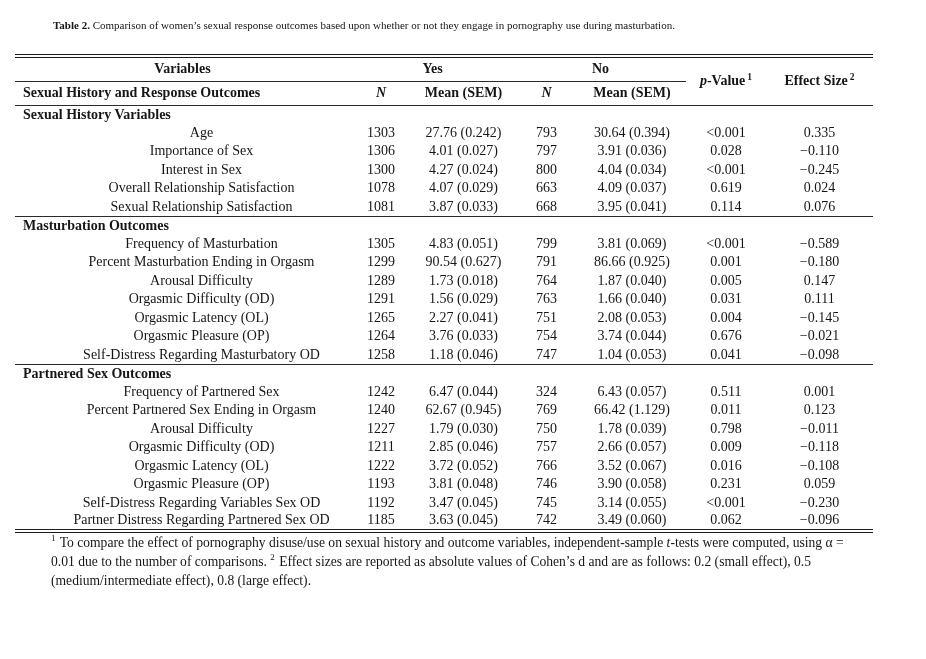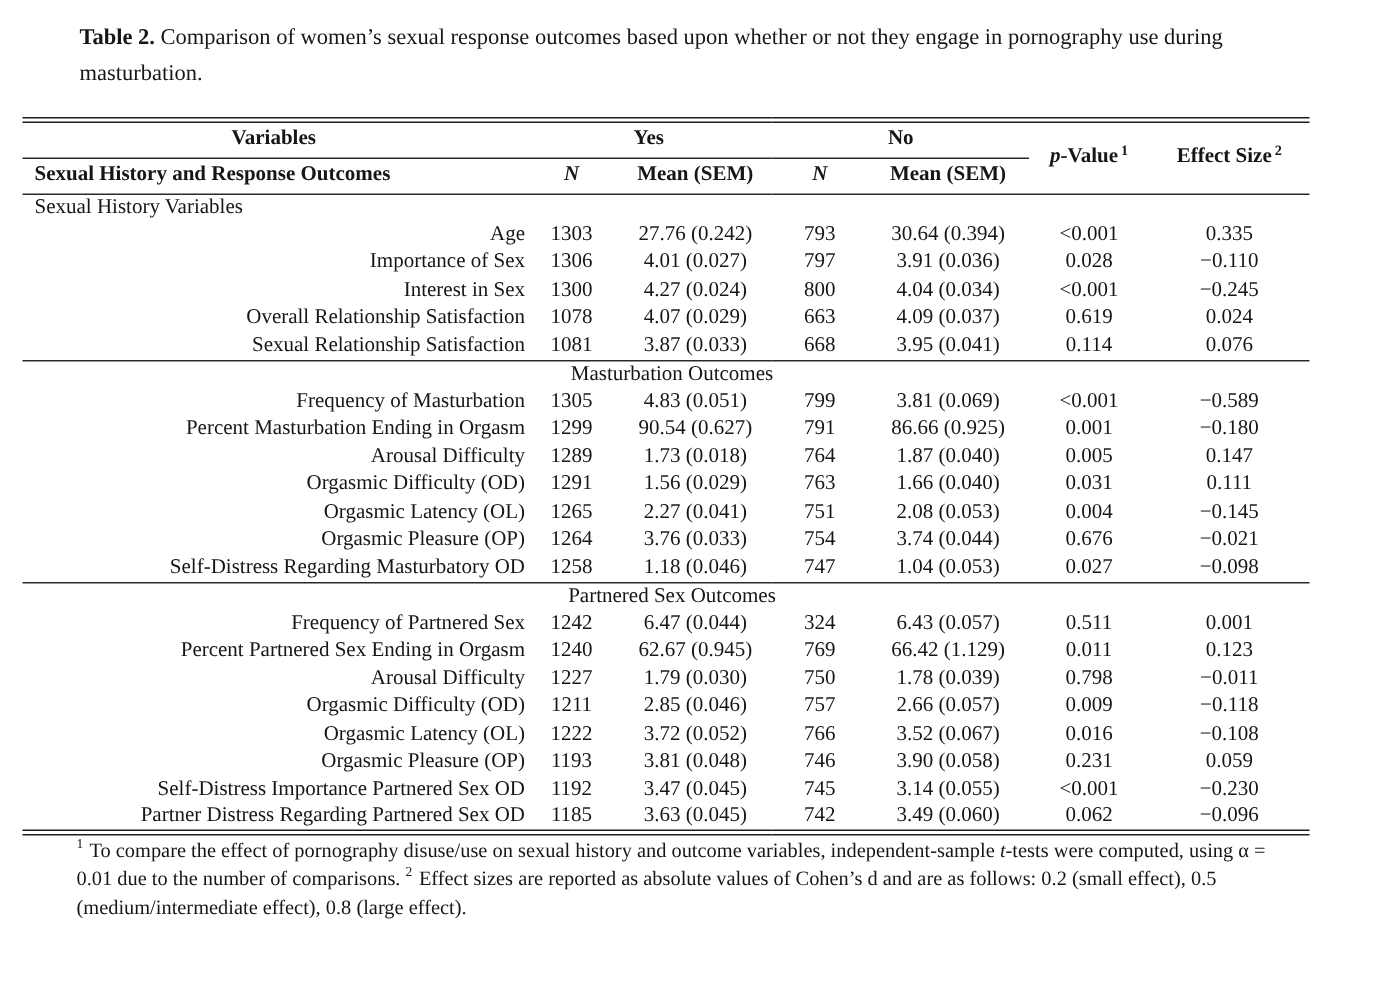--- a/index.html
+++ b/index.html
@@ -8,21 +8,21 @@
     width: 926px;
     height: 659px;
     background: #ffffff;
     font-family: "Liberation Serif", "DejaVu Serif", serif;
     color: #161616;
     overflow: hidden;
   }
   .caption {
     margin: 13px 80px 0 53px;
     width: 792px;
-    font-size: 15px;
+    font-size: 11px;
     line-height: 24px;
   }
   .cap-label { font-weight: 700; }
 
   table.mdpi-table {
     border-collapse: collapse;
     table-layout: fixed;
     width: 858px;
     margin: 17px 0 0 15px;
     font-size: 14px;
@@ -48,25 +48,25 @@
     height: 18.5px;
     padding: 0;
     text-align: center;
     line-height: 1;
     font-size: 14px;
     white-space: nowrap;
     overflow: hidden;
   }
   tbody tr.section-row td {
     text-align: left;
-    font-weight: 400;
+    font-weight: 700;
     padding-left: 8px;
   }
-  tbody tr.section-start td { border-top: 1.3px solid #2a2a2a; text-align: center; }
-  tbody td.var-cell { text-align: right; padding-left: 38px; }
+  tbody tr.section-start td { border-top: 1.3px solid #2a2a2a; }
+  tbody td.var-cell { text-align: center; padding-left: 38px; }
 
   .footnote {
     margin: 0 60px 0 51px;
     width: 812px;
     font-size: 13.6px;
     line-height: 19px;
   }
   .footnote sup { font-size: 9px; margin: 0 1px 0 0; }
 </style>
 </head>
@@ -207,21 +207,21 @@
         <td>3.74 (0.044)</td>
         <td>0.676</td>
         <td>−0.021</td>
       </tr>
       <tr>
         <td class="var-cell">Self-Distress Regarding Masturbatory OD</td>
         <td>1258</td>
         <td>1.18 (0.046)</td>
         <td>747</td>
         <td>1.04 (0.053)</td>
-        <td>0.027</td>
+        <td>0.041</td>
         <td>−0.098</td>
       </tr>
       <tr class="section-row section-start">
         <td colspan="7">Partnered Sex Outcomes</td>
       </tr>
       <tr>
         <td class="var-cell">Frequency of Partnered Sex</td>
         <td>1242</td>
         <td>6.47 (0.044)</td>
         <td>324</td>
@@ -268,21 +268,21 @@
       <tr>
         <td class="var-cell">Orgasmic Pleasure (OP)</td>
         <td>1193</td>
         <td>3.81 (0.048)</td>
         <td>746</td>
         <td>3.90 (0.058)</td>
         <td>0.231</td>
         <td>0.059</td>
       </tr>
       <tr>
-        <td class="var-cell">Self-Distress Importance Partnered Sex OD</td>
+        <td class="var-cell">Self-Distress Regarding Variables Sex OD</td>
         <td>1192</td>
         <td>3.47 (0.045)</td>
         <td>745</td>
         <td>3.14 (0.055)</td>
         <td>&lt;0.001</td>
         <td>−0.230</td>
       </tr>
       <tr>
         <td class="var-cell">Partner Distress Regarding Partnered Sex OD</td>
         <td>1185</td>

